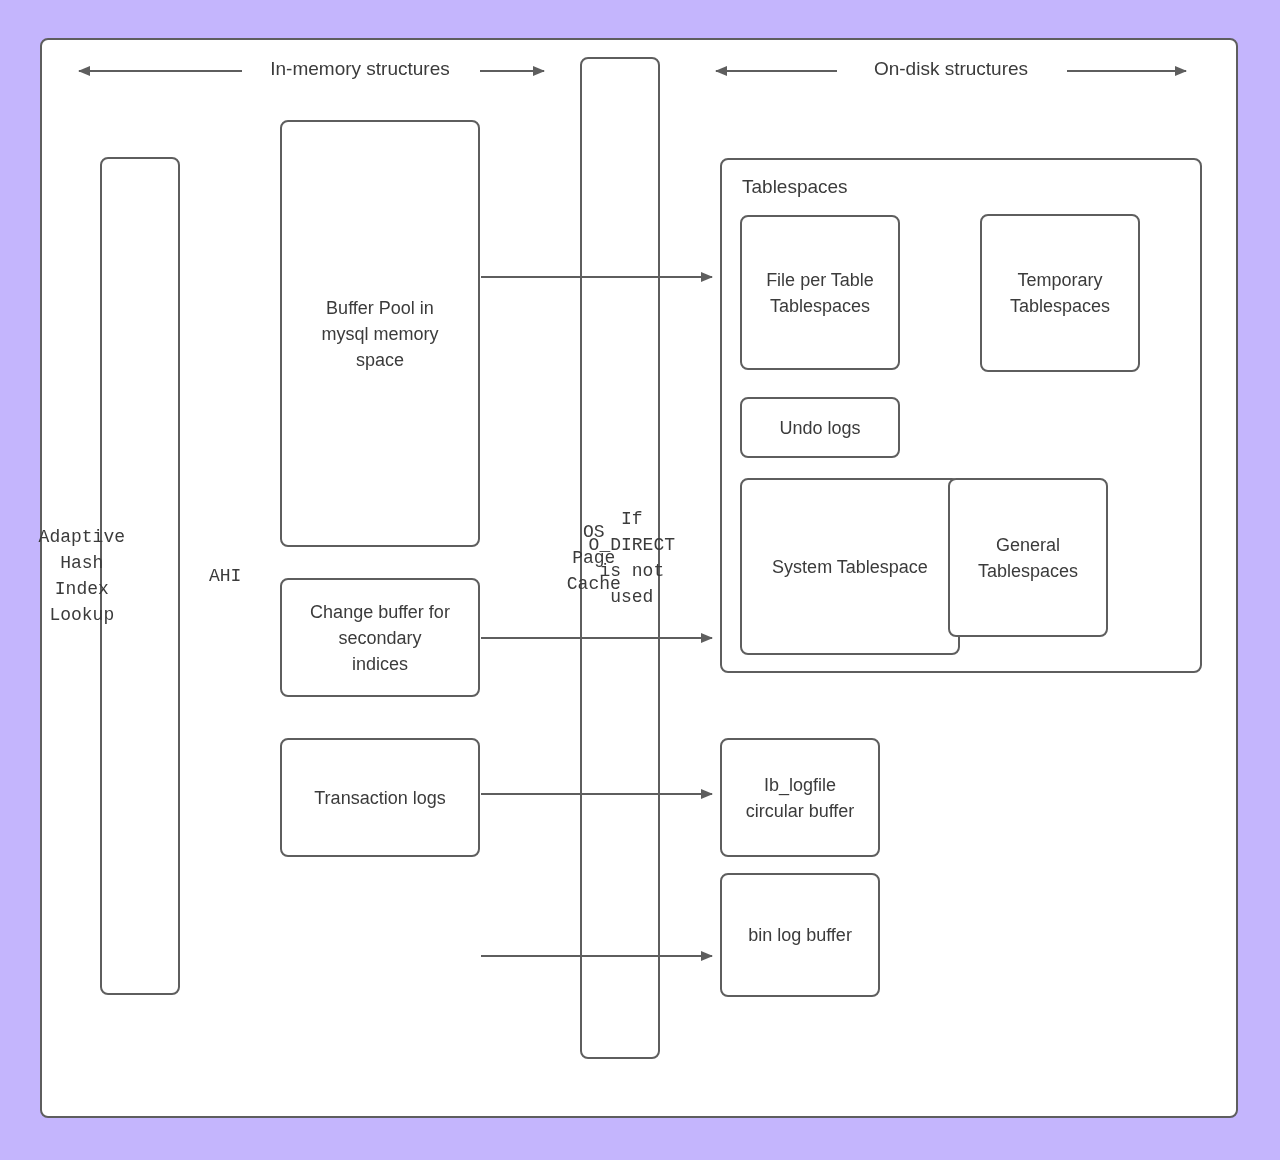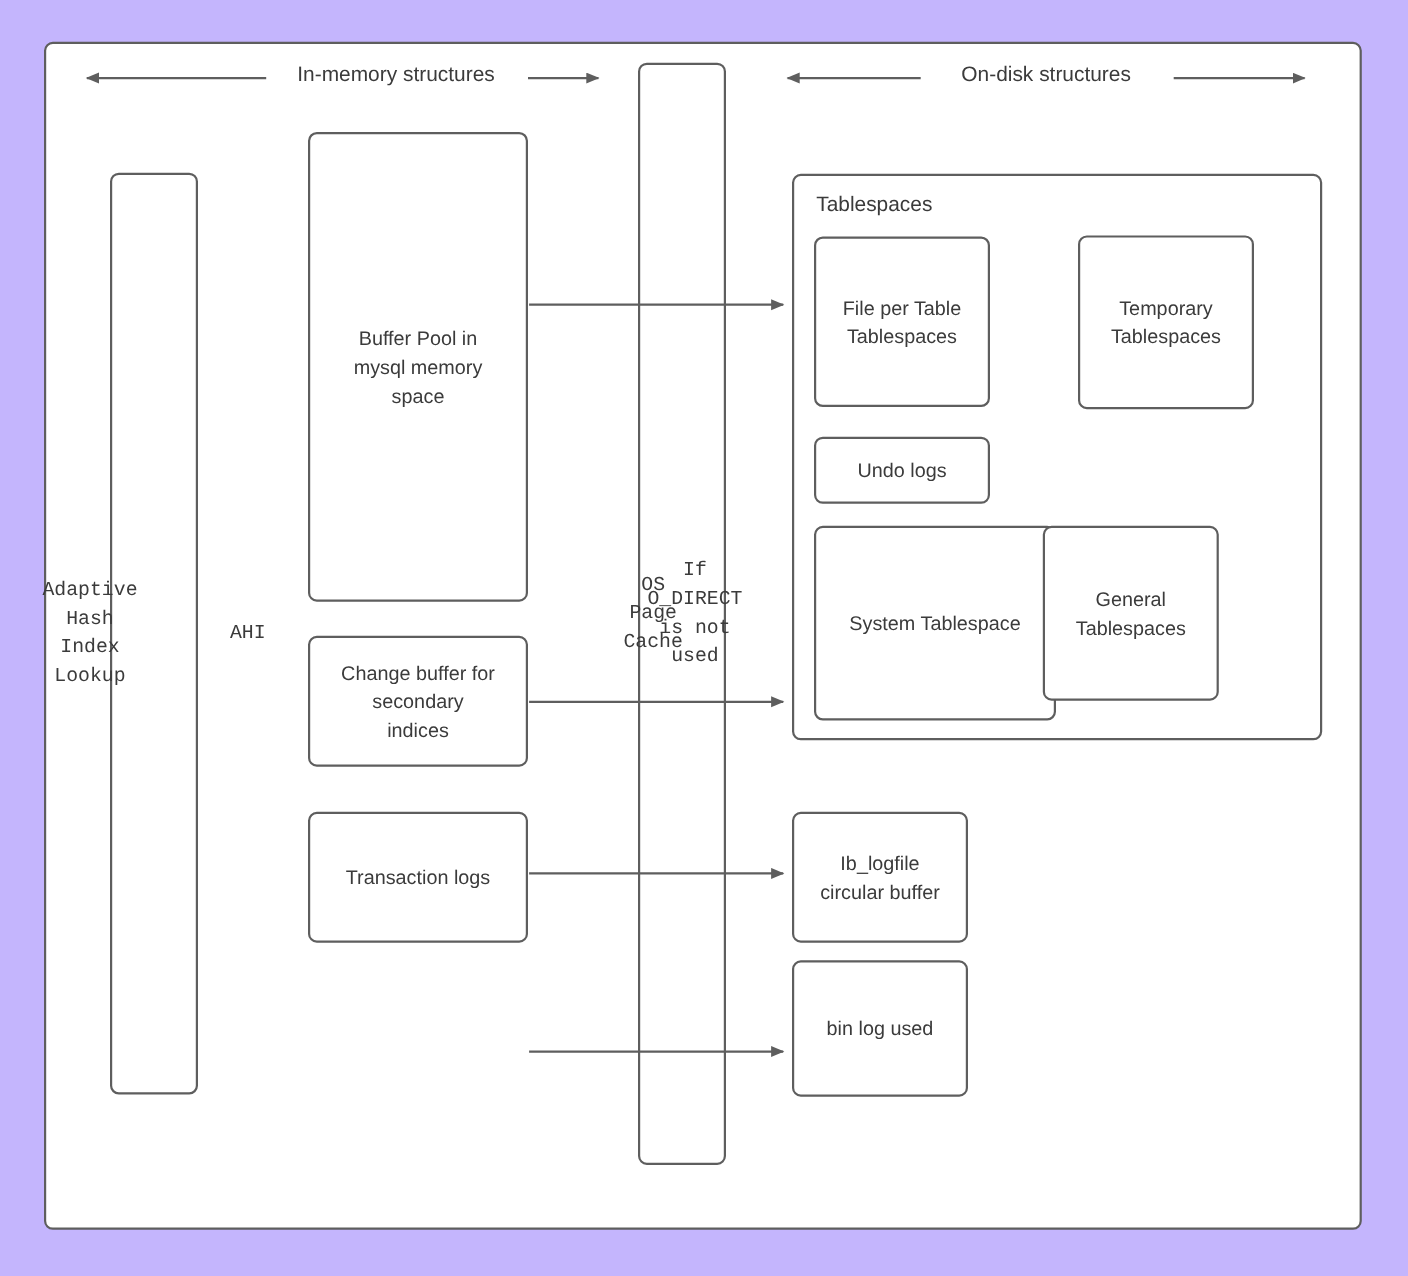--- a/index.html
+++ b/index.html
@@ -154,21 +154,21 @@
     <div class="inner">General
 Tablespaces</div>
   </div>
 
   <div class="node" style="left: 720px; top: 738px; width: 160px; height: 119px; align-items: center;">
     <div class="inner">Ib_logfile
 circular buffer</div>
   </div>
 
   <div class="node" style="left: 720px; top: 873px; width: 160px; height: 124px;">
-    <div class="inner">bin log used</div>
+    <div class="inner">bin log buffer</div>
   </div>
 
   <svg class="wires" viewBox="0 0 1280 1160">
     <defs>
       <marker id="arrow" markerUnits="userSpaceOnUse" markerWidth="14" markerHeight="12" refX="11" refY="5" orient="auto">
         <path d="M0,0 L12,5 L0,10 z" fill="#5e5e5e"></path>
       </marker>
     </defs>
     <line x1="242" y1="71" x2="79" y2="71" marker-end="url(#arrow)"></line>
     <line x1="480" y1="71" x2="544" y2="71" marker-end="url(#arrow)"></line>

